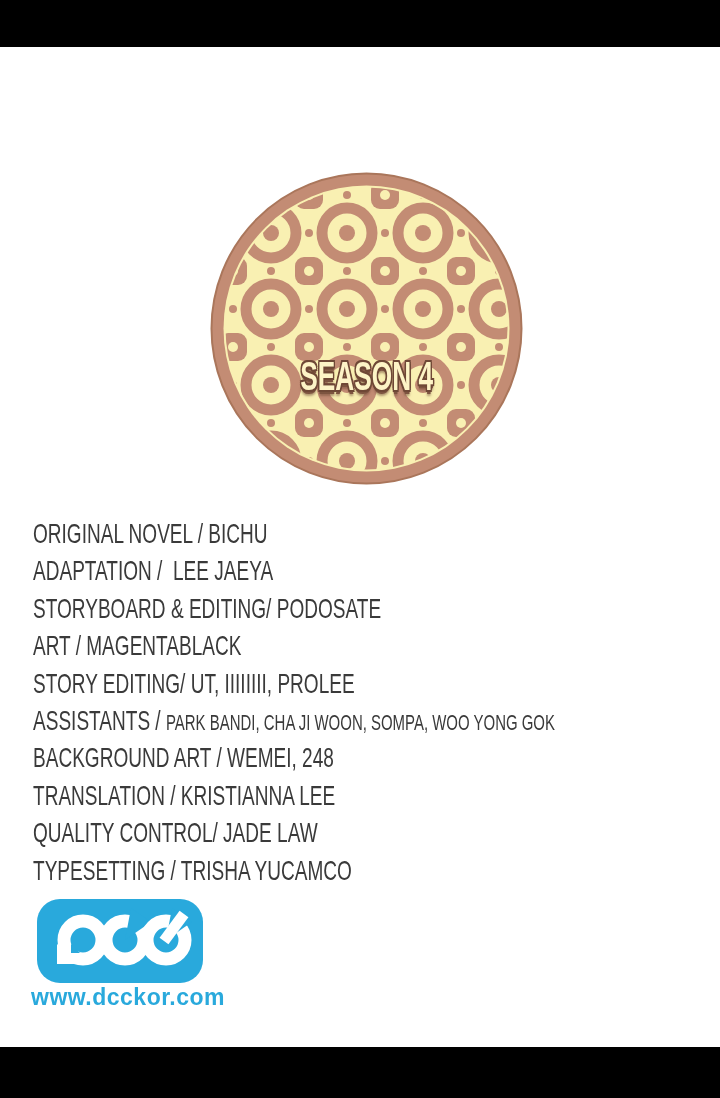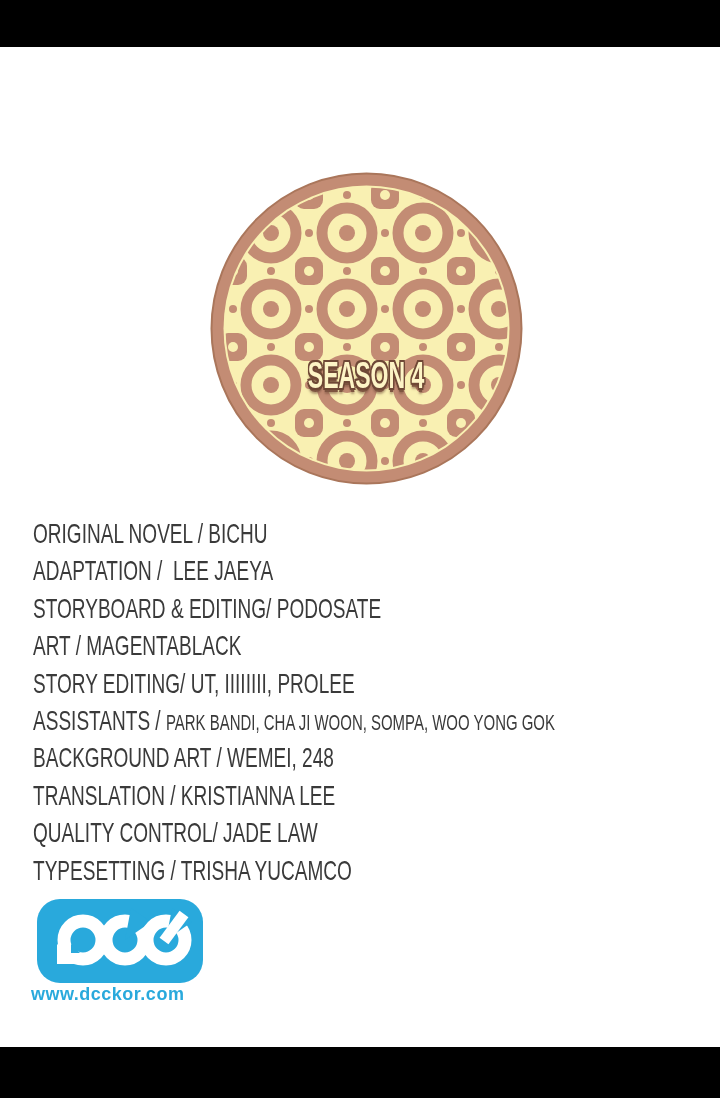--- a/index.html
+++ b/index.html
@@ -21,36 +21,36 @@
     text-shadow:
       -2px -2px 0 #6f4836, 2px -2px 0 #6f4836,
       -2px  2px 0 #6f4836, 2px  2px 0 #6f4836,
       -2px  0   0 #6f4836, 2px  0   0 #6f4836,
        0   -2px 0 #6f4836, 0    2px 0 #6f4836,
        0    4px 0 #7d5440, 0 6px 3px rgba(111,72,54,.55);
   }
   .m-line > span{display:inline-block;transform:scaleX(0.64);transform-origin:center;}
   .m-line1{top:106px;font-size:33px;line-height:33px;}
   .m-line2{top:143px;font-size:50px;line-height:50px;}
-  .m-line3{top:187px;font-size:36px;line-height:36px;}
+  .m-line3{top:187px;font-size:41px;line-height:36px;}
 
   
   .credits{position:absolute;left:33px;top:516px;}
   .credit-line{
     font-size:28px;line-height:35.4px;color:#3a3a3a;white-space:pre;
     transform:scaleX(0.68);transform-origin:left center;
   }
   .credit-detail{font-size:22px;}
 
   
   .logo{position:absolute;left:37px;top:899px;width:166px;height:84px;}
   .logo svg{display:block;width:100%;height:100%;}
   .site{
     position:absolute;left:31px;top:984px;
-    font-size:18px;font-weight:700;color:#29a9dc;letter-spacing:0.5px;
+    font-size:23px;font-weight:700;color:#29a9dc;letter-spacing:0.5px;
   }
   .sr-only{
     position:absolute;width:1px;height:1px;overflow:hidden;
     clip:rect(0 0 0 0);white-space:nowrap;
   }
 </style>
 </head>
 <body>
 
 <div class="stage">

